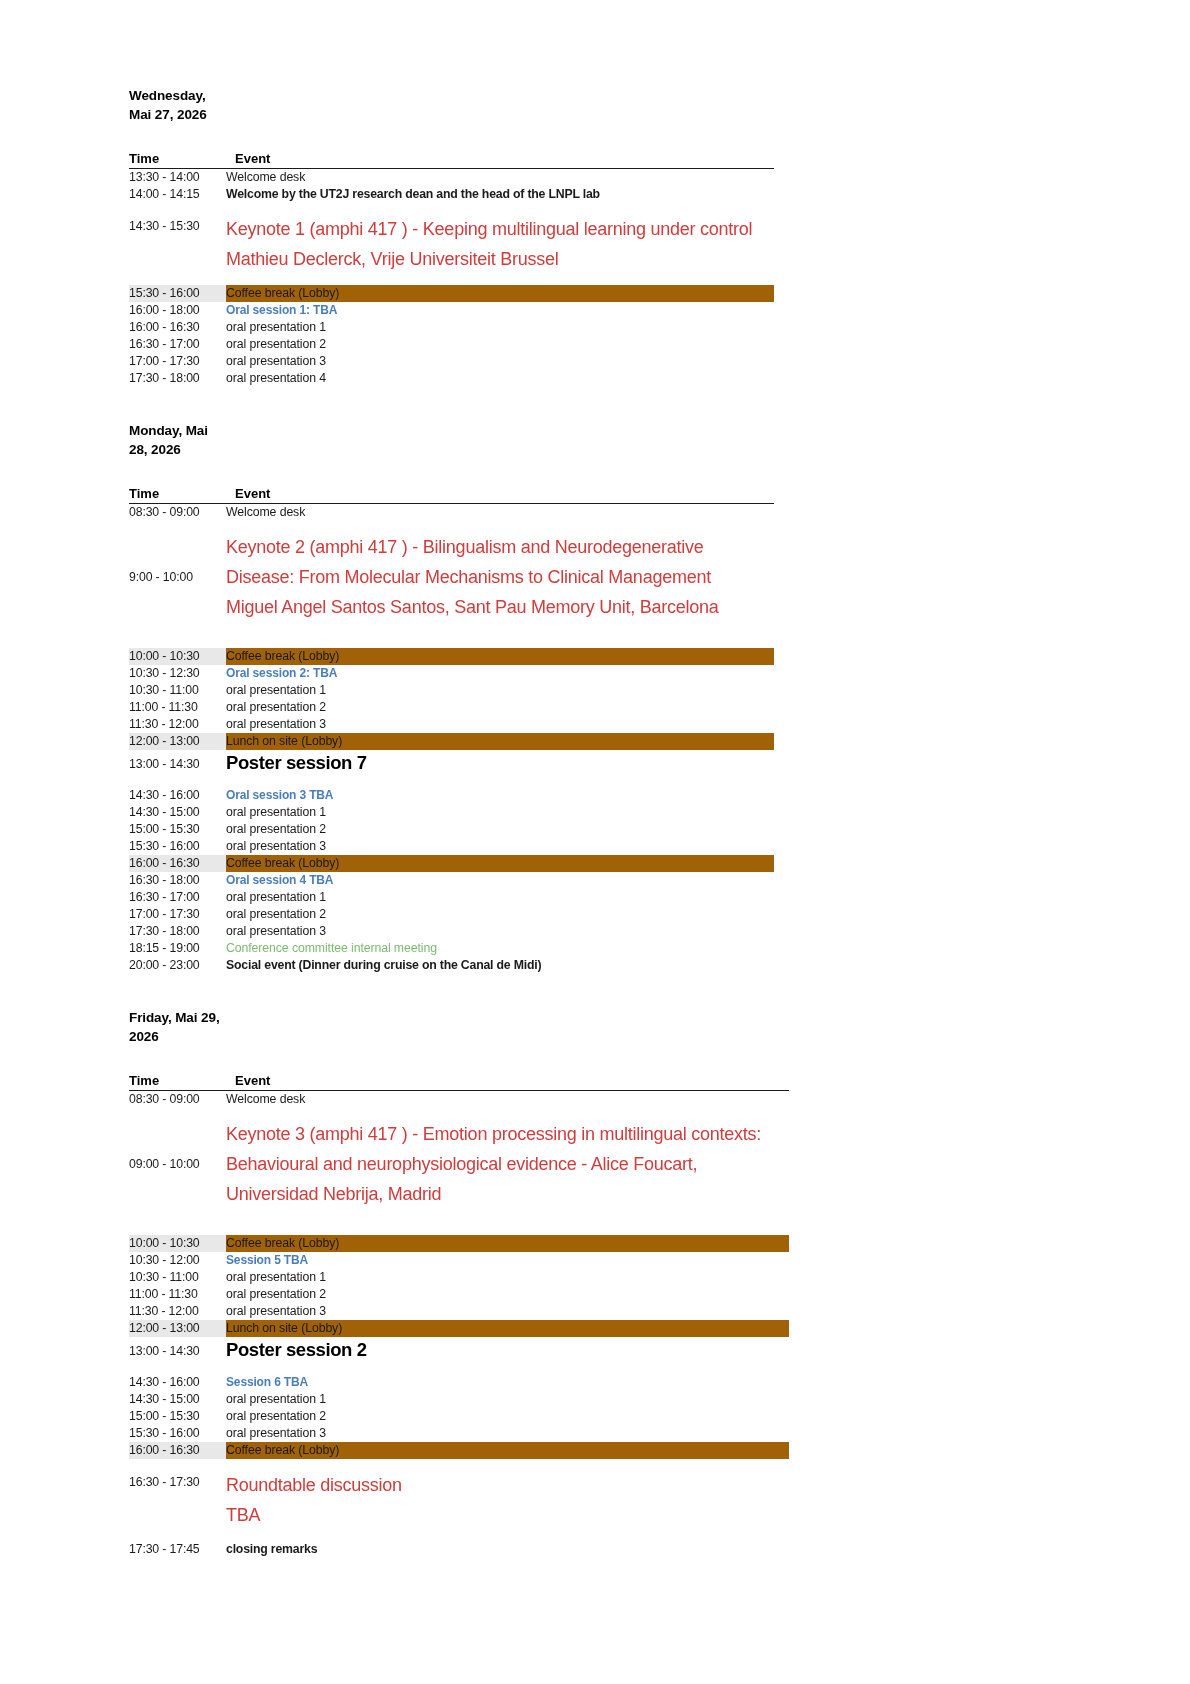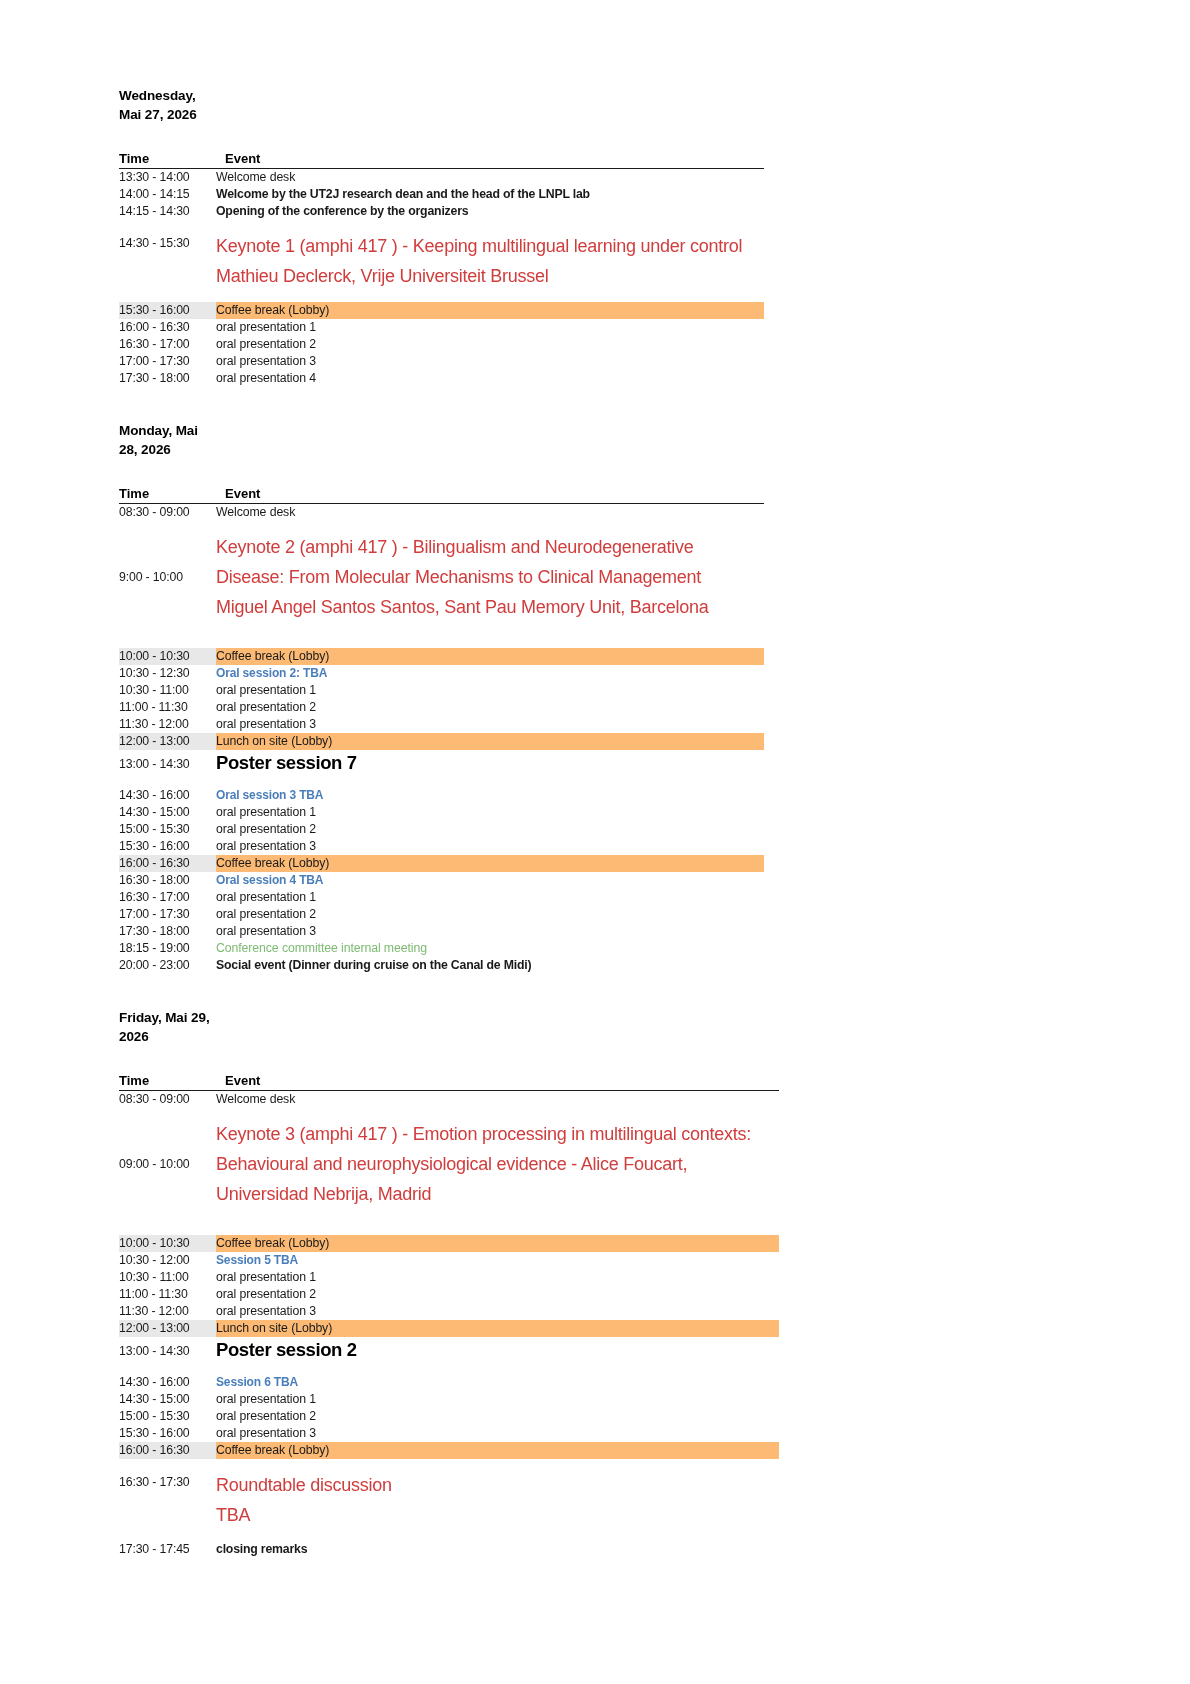--- a/index.html
+++ b/index.html
@@ -13,21 +13,21 @@
     font-family: "Liberation Sans", sans-serif;
     color: #000000;
     position: relative;
     overflow: hidden;
   }
   .page {
     position: relative;
     width: 1190px;
     height: 1300px;
     box-sizing: border-box;
-    padding: 86px 0 0 0;
+    padding: 86px 0 0 10px;
   }
   .day-block {
     margin: 0 0 0 0;
   }
   .day-title {
     font-weight: bold;
     font-size: 13.5px;
     line-height: 19px;
     letter-spacing: -0.1px;
     color: #000;
@@ -72,21 +72,21 @@
     letter-spacing: -0.15px;
     padding-top: 1px;
   }
   td.event {
     padding-left: 9px;
     letter-spacing: -0.1px;
   }
   
   tr.r-normal td { font-weight: normal; }
   tr.r-bold td.event { font-weight: bold; letter-spacing: -0.2px; }
-  tr.r-break td { background: #fdba74; }
+  tr.r-break td { background: #a16207; }
   tr.r-break td.time { background: #e8e8e8; }
   tr.r-session td.event { color: #4a7ebb; font-weight: bold; font-size: 12px; letter-spacing: -0.15px; }
   tr.r-green td.event { color: #7dbb72; }
   tr.r-poster td.event {
     font-weight: bold;
     font-size: 18.5px;
     line-height: 26px;
     letter-spacing: -0.4px;
     color: #000;
   }
@@ -128,42 +128,42 @@
           </thead>
           <tbody>
             <tr class="r-normal">
               <td class="time">13:30 - 14:00</td>
               <td class="event">Welcome desk</td>
             </tr>
             <tr class="r-bold">
               <td class="time">14:00 - 14:15</td>
               <td class="event">Welcome by the UT2J research dean and the head of the LNPL lab</td>
             </tr>
-            <tr class="r-bold">
-              <td class="time">14:15 - 14:30</td>
-              <td class="event">Opening of the conference by the organizers</td>
-            </tr>
             <tr class="spacer">
               <td></td>
               <td></td>
             </tr>
             <tr class="r-keynote">
               <td class="time">14:30 - 15:30</td>
               <td class="event">
                 <span class="kline">Keynote 1 (amphi 417 )  - Keeping multilingual learning under control</span>
                 <span class="kline">Mathieu Declerck, Vrije Universiteit Brussel</span>
               </td>
             </tr>
             <tr class="spacer">
               <td></td>
               <td></td>
             </tr>
             <tr class="r-break">
               <td class="time">15:30 - 16:00</td>
               <td class="event">Coffee break (Lobby)</td>
+            </tr>
+            <tr class="r-session">
+              <td class="time">16:00 - 18:00</td>
+              <td class="event">Oral session 1: TBA</td>
             </tr>
             <tr class="r-normal">
               <td class="time">16:00 - 16:30</td>
               <td class="event">oral presentation 1</td>
             </tr>
             <tr class="r-normal">
               <td class="time">16:30 - 17:00</td>
               <td class="event">oral presentation 2</td>
             </tr>
             <tr class="r-normal">

